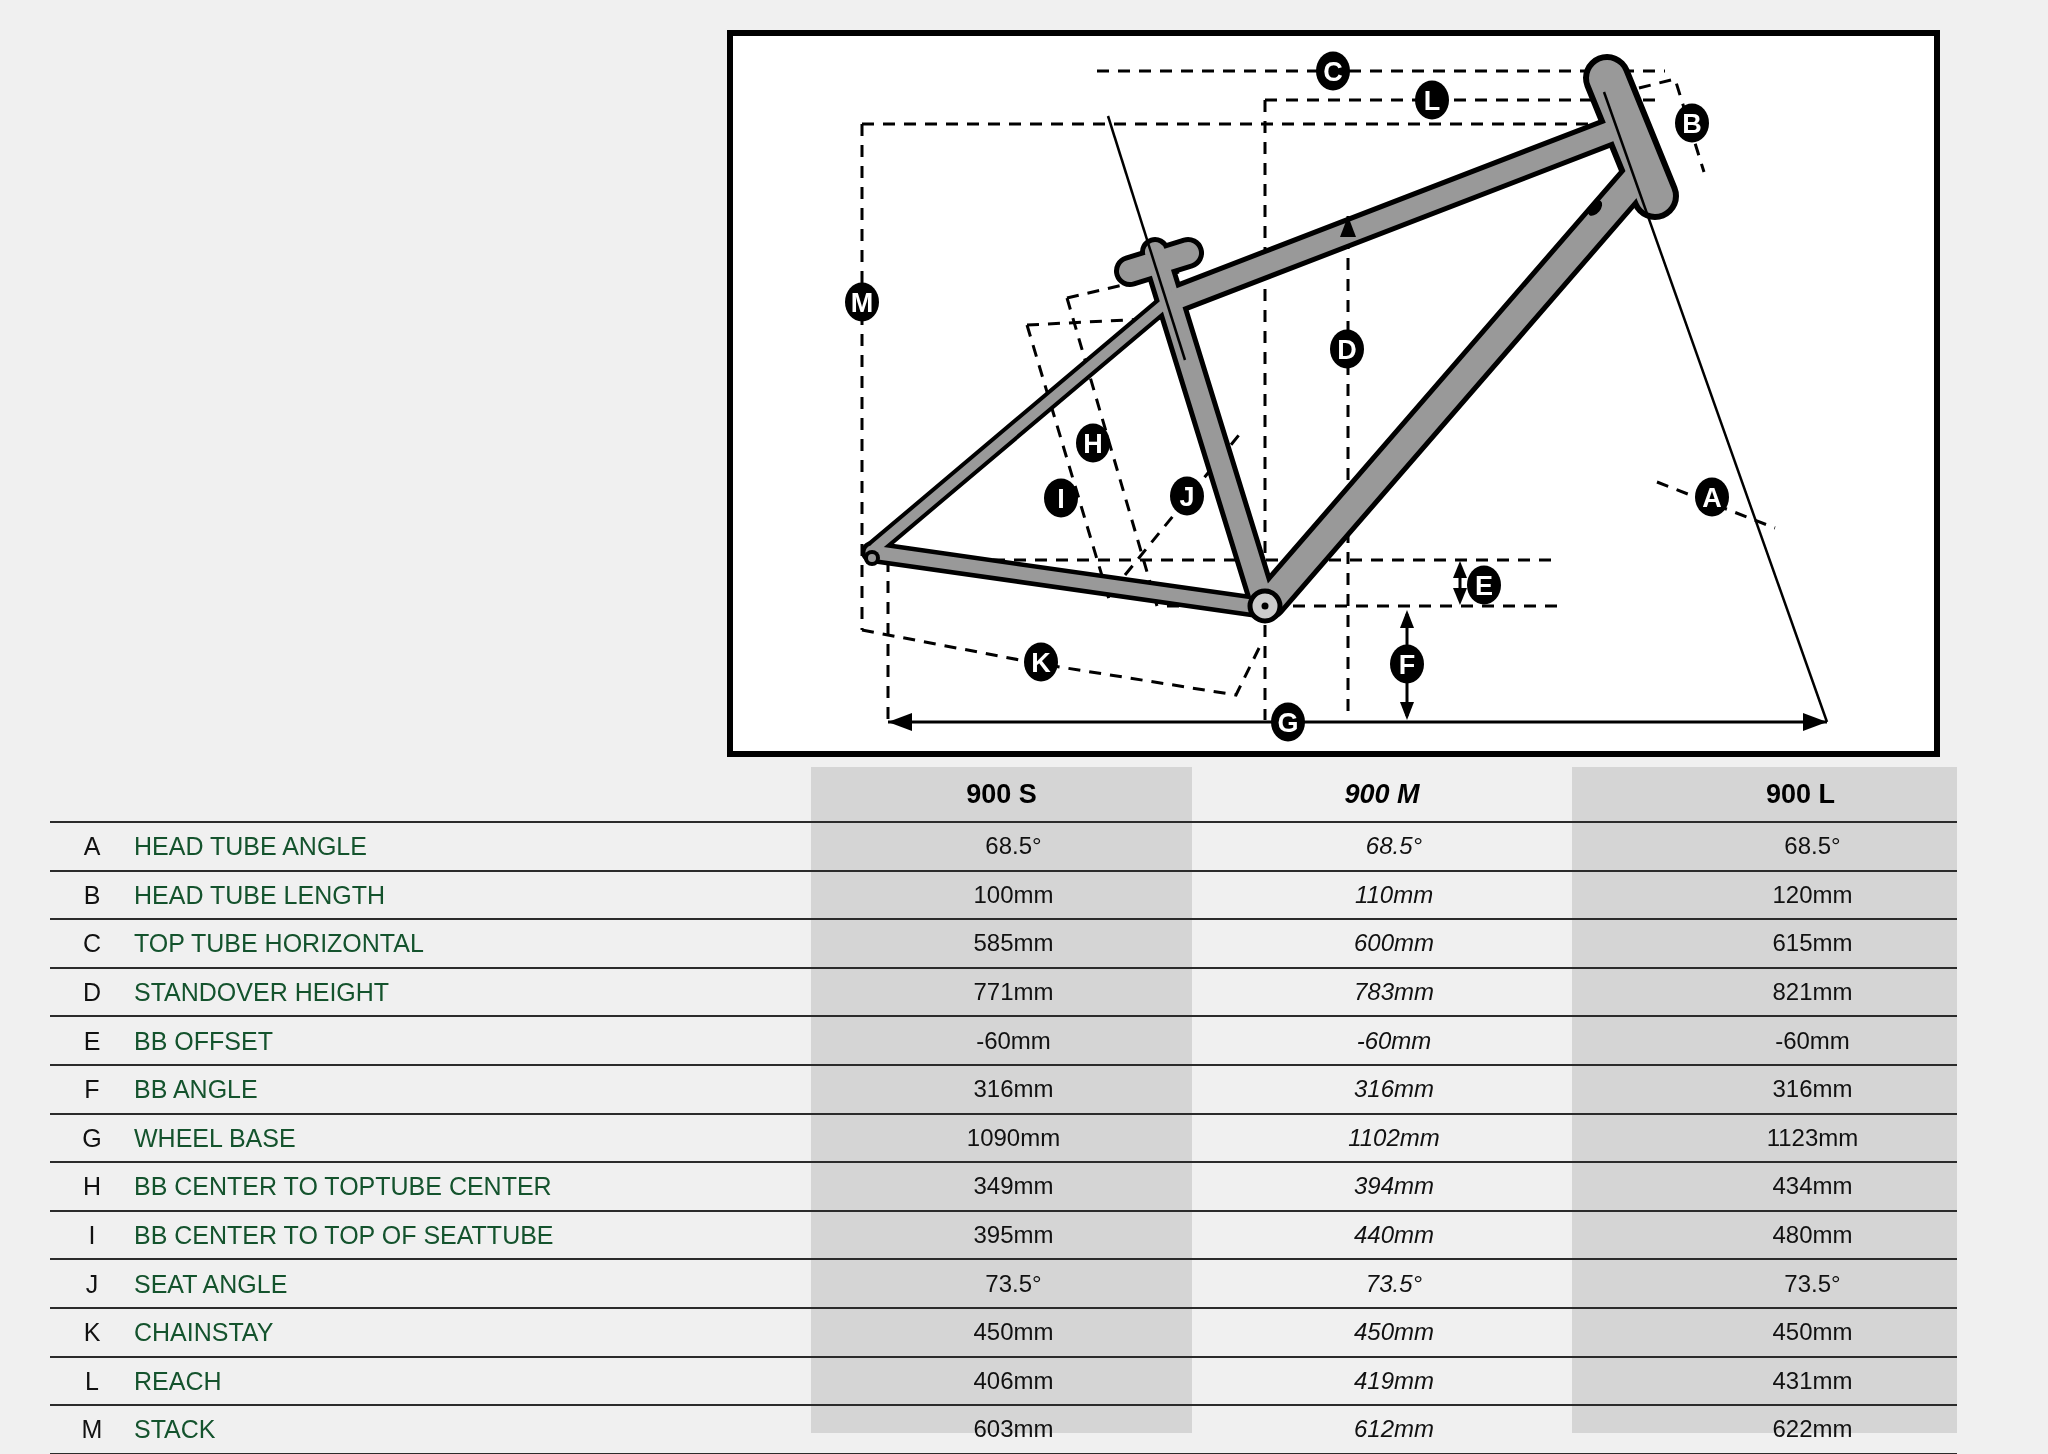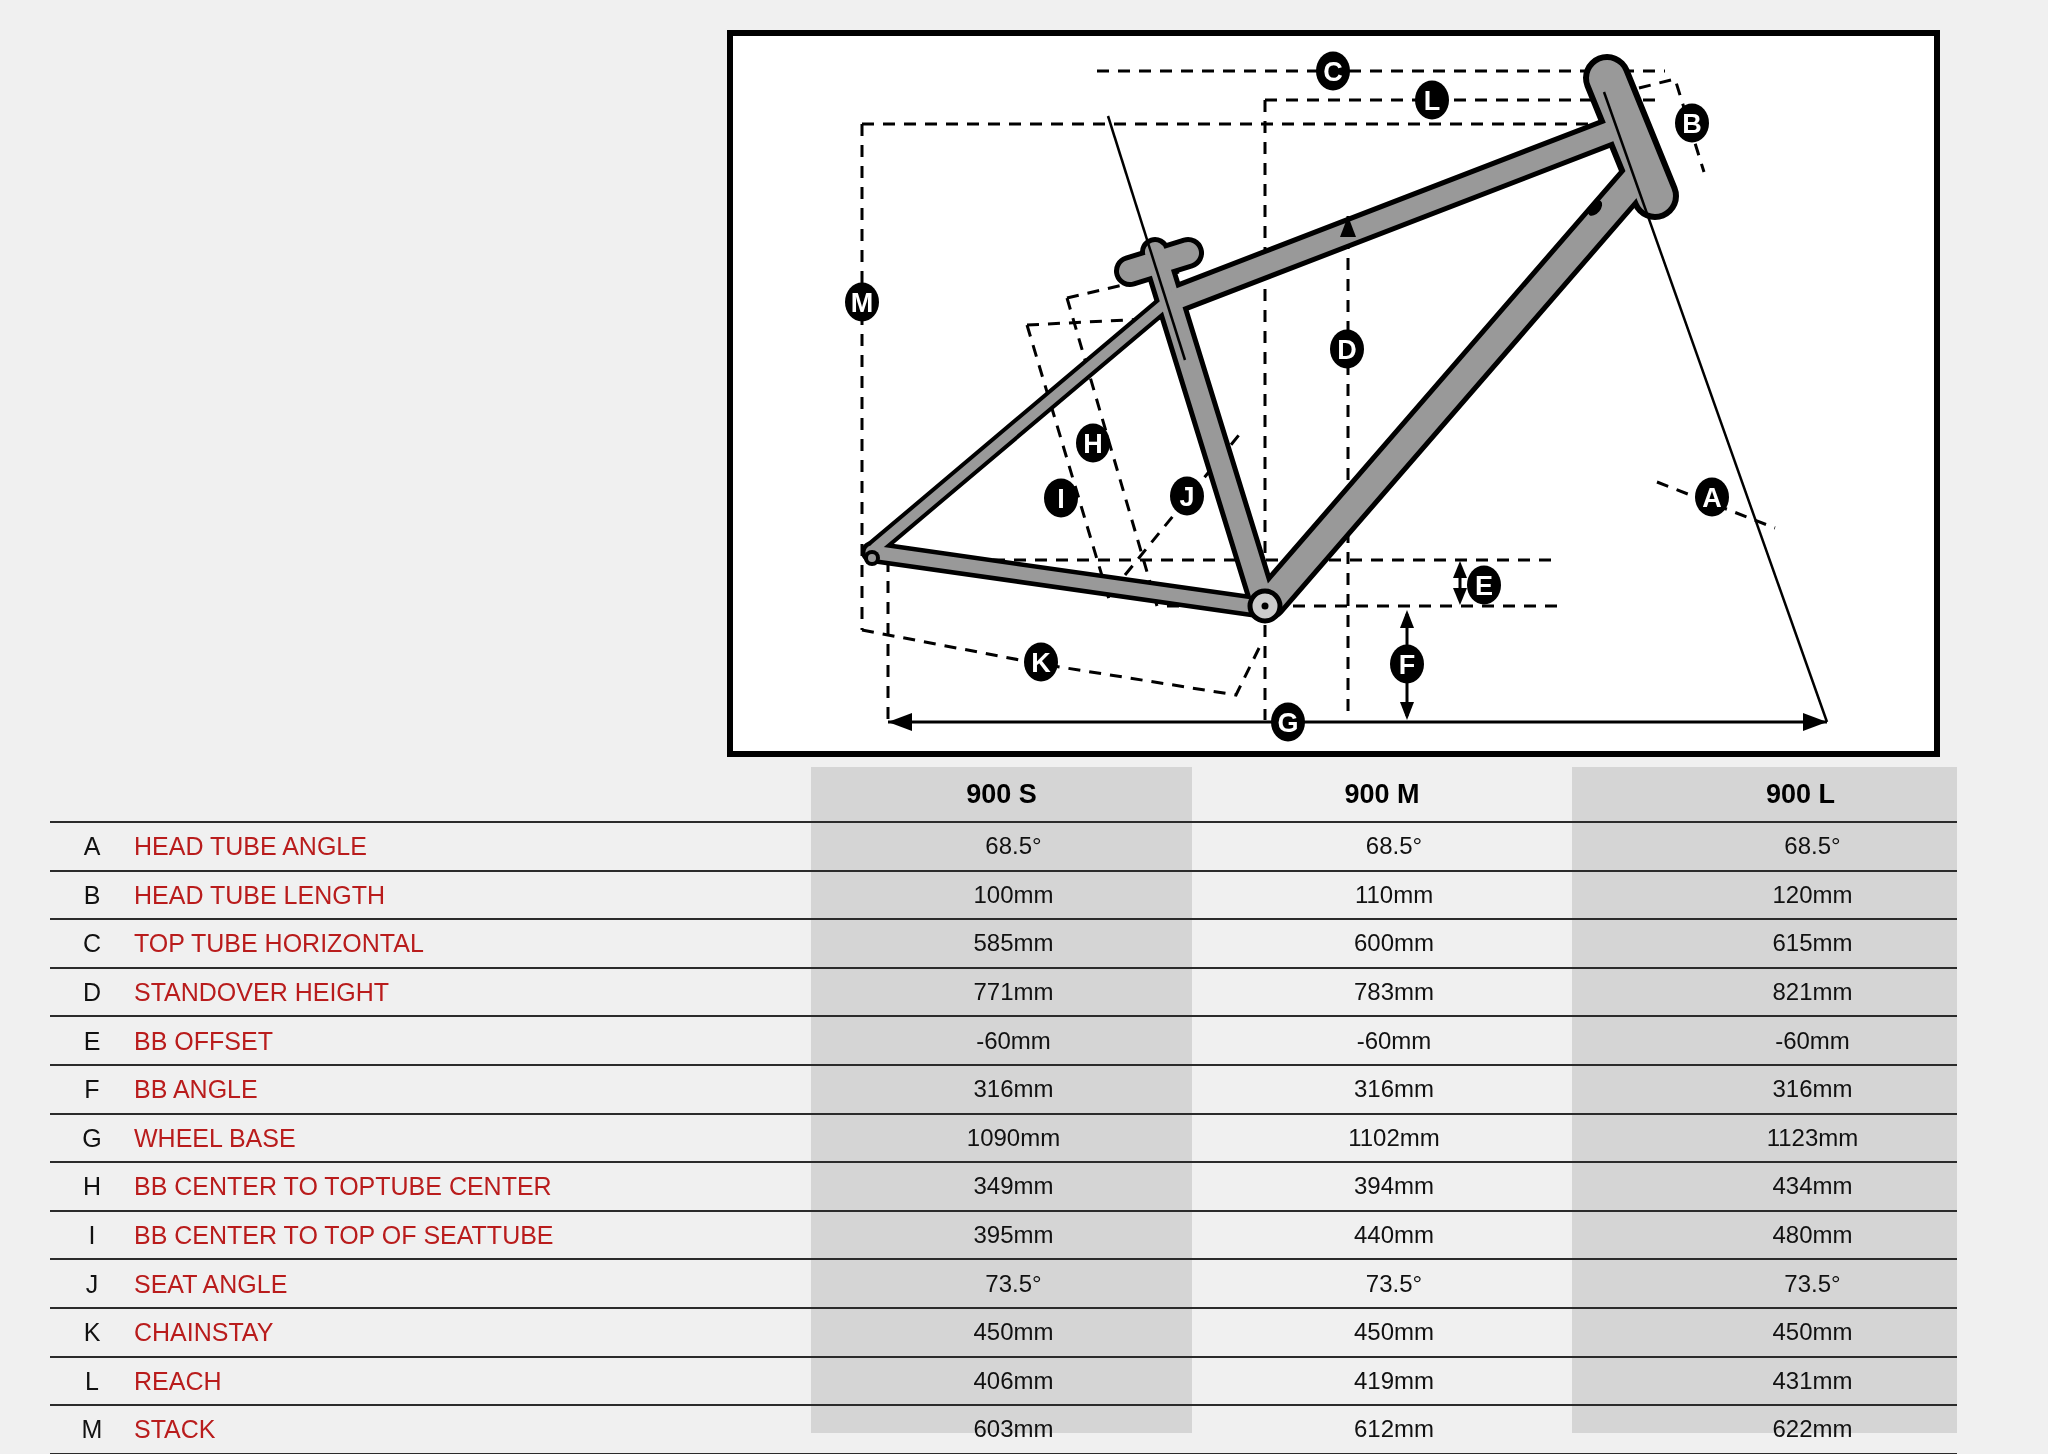--- a/index.html
+++ b/index.html
@@ -51,28 +51,28 @@
   .row {
     position:relative; height:46.6px; z-index:1;
     border-bottom:2px solid #2b2b2b;
   }
   .letter {
     position:absolute; left:18px; width:48px; text-align:center;
     font-size:25px; top:50%; transform:translateY(-50%); color:#111;
   }
   .rowlabel {
     position:absolute; left:84px; white-space:nowrap;
-    font-size:25px; top:50%; transform:translateY(-50%); color:#b91c1c;
+    font-size:25px; top:50%; transform:translateY(-50%); color:#14532d;
   }
   .val {
     position:absolute; top:50%; transform:translateY(-50%);
     font-size:24px; text-align:center; color:#111;margin-left:12px;
   }
   .c0 { left:761px;  width:381px; }
-  .c1 { left:1142px; width:380px; }
+  .c1 { left:1142px; width:380px;font-style:italic; }
   .c2 { left:1522px; width:457px; }
 </style>
 </head>
 <body>
 
 <div class="page">
 
 
   <div class="diagram">
     <svg viewBox="0 0 1213 727">

